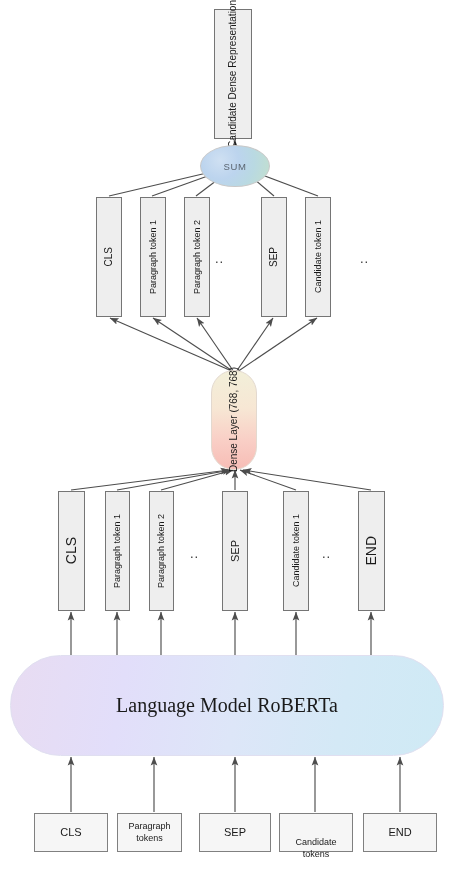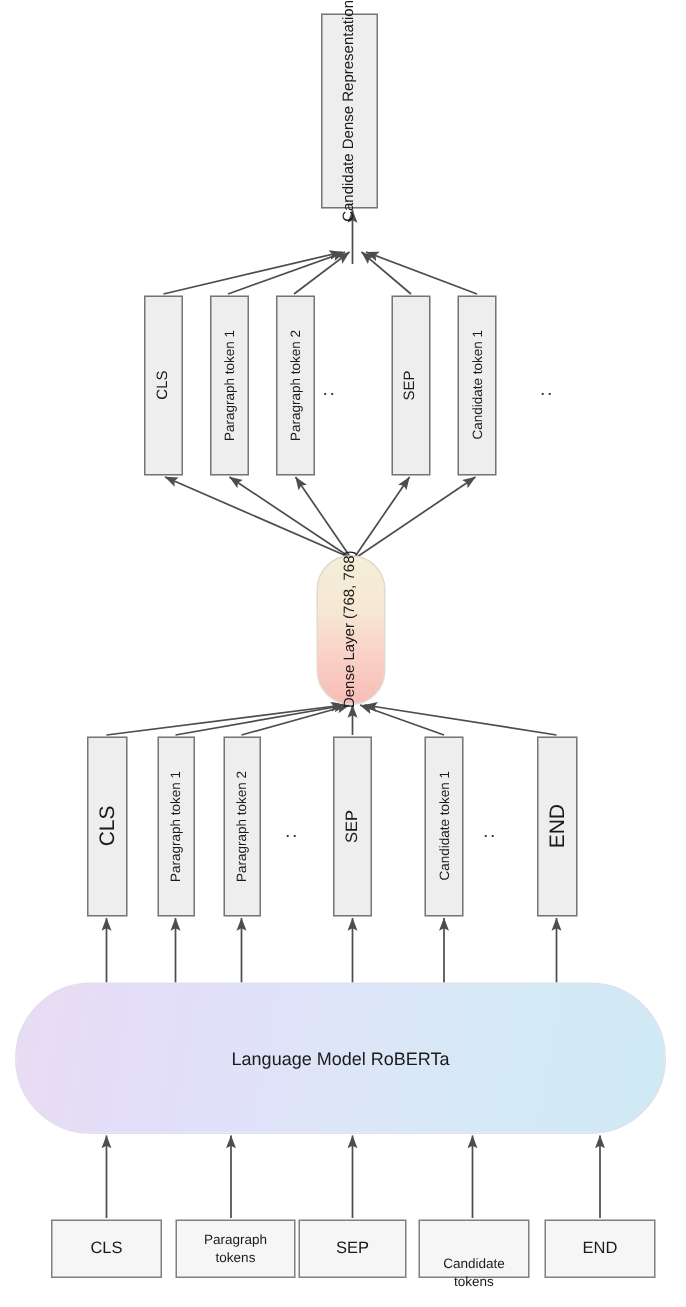--- a/index.html
+++ b/index.html
@@ -83,21 +83,22 @@
   .capsule-dense .vtext {
     font-size: 10px;
     color: #1a1a1a;
   }
   
   .capsule-lm {
     border-radius: 999px;
     border: 1px solid #e0dff0;
     background: linear-gradient(100deg, #e8dcf2 0%, #e2defa 26%, #dde6f8 52%, #d4e9f6 76%, #cfeaf5 100%);
     color: #1a1a1a;
-    font-size: 12px;
+    font-size: 20px;
+    font-family: Liberation Serif, serif;
   }
 </style>
 </head>
 <body>
 
 <div id="canvas">
 
   <svg class="edges" viewBox="0 0 457 871">
     <defs>
       <marker id="arw" markerWidth="9" markerHeight="9" refX="7.4" refY="3.1" orient="auto" markerUnits="strokeWidth">
@@ -140,20 +141,23 @@
       <path d="M315,812 L315,757"></path>
       <path d="M400,812 L400,757"></path>
     </g>
   </svg>
 
   <div class="node rect" style="left:214px; top:9px; width:38px; height:130px;">
     <span class="vtext" style="font-size:10px;">Candidate Dense
 Representation</span>
   </div>
 
+  <div class="node ellipse" style="left:200px; top:145px; width:70px; height:42px;">
+    <span>SUM</span>
+  </div>
 
   <div class="node rect" style="left:96px; top:197px; width:26px; height:120px;">
     <span class="vtext" style="font-size:10px;">CLS</span>
   </div>
   <div class="node rect" style="left:140px; top:197px; width:26px; height:120px;">
     <span class="vtext" style="font-size:9px;">Paragraph token 1</span>
   </div>
   <div class="node rect" style="left:184px; top:197px; width:26px; height:120px;">
     <span class="vtext" style="font-size:9px;">Paragraph token 2</span>
   </div>
@@ -192,21 +196,21 @@
     <span class="vtext" style="font-size:14px;">END</span>
   </div>
 
   <div class="node capsule-lm" style="left:10px; top:655px; width:434px; height:101px;">
     <span>Language Model RoBERTa</span>
   </div>
 
   <div class="node rect-light" style="left:34px; top:813px; width:74px; height:39px;">
     <span class="htext" style="font-size:11px;">CLS</span>
   </div>
-  <div class="node rect-light" style="left:117px; top:813px; width:80px; height:39px;">
+  <div class="node rect-light" style="left:117px; top:813px; width:65px; height:39px;">
     <span class="htext" style="font-size:9px;">Paragraph
 tokens</span>
   </div>
   <div class="node rect-light" style="left:199px; top:813px; width:72px; height:39px;">
     <span class="htext" style="font-size:11px;">SEP</span>
   </div>
   <div class="node rect-light" style="left:279px; top:813px; width:74px; height:39px;">
     <span class="htext" style="font-size:9px;margin-top:32px;">Candidate
 tokens</span>
   </div>

